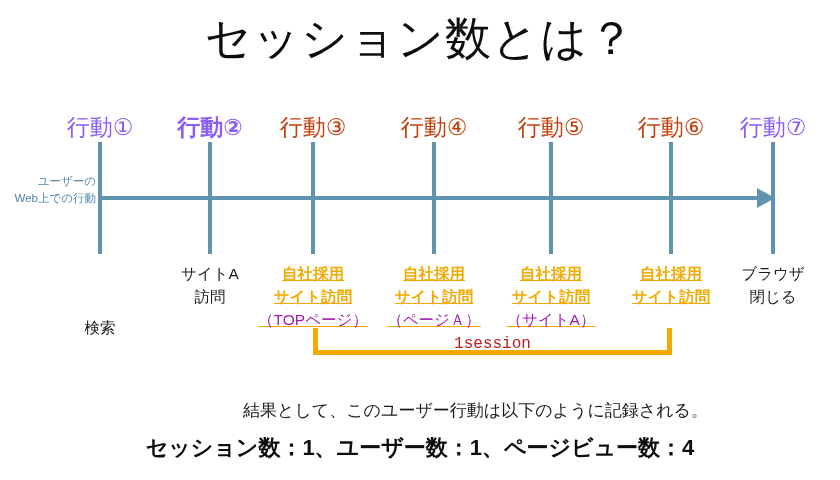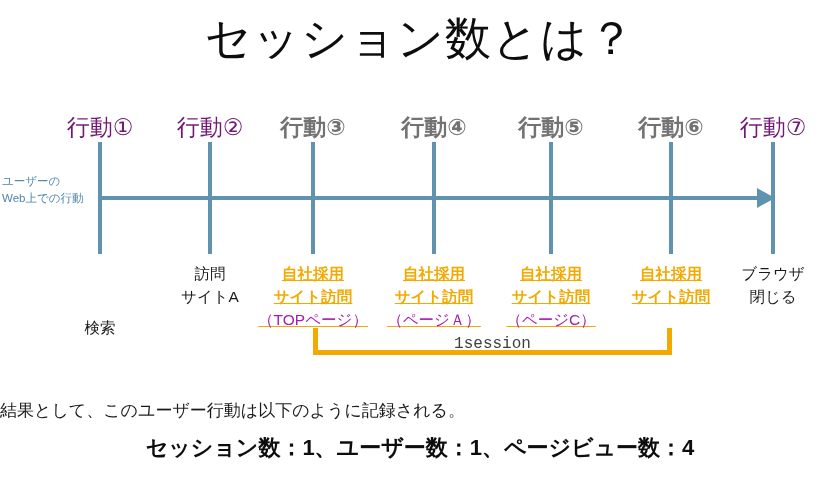--- a/index.html
+++ b/index.html
@@ -59,40 +59,40 @@
     border-bottom: 10px solid transparent;
     border-left: 18px solid #5f93b0;
   }
 
   
   #axis-caption {
     position: absolute;
     left: 2px;
     top: 173px;
     width: 94px;
-    text-align: left;
+    text-align: right;
     font-size: 11.5px;
     line-height: 17px;
     color: #4e86ab;
     white-space: nowrap;
   }
 
   
   .action-label {
     position: absolute;
     top: 112px;
     width: 150px;
     margin-left: -75px;
     text-align: center;
     font-size: 23px;
     line-height: 30px;
     white-space: nowrap;
   }
-  .action-label.normal { color: #701a75; }
-  .action-label.highlight { color: #737373; font-weight: bold; }
+  .action-label.normal { color: #8b5cf6; }
+  .action-label.highlight { color: #c2410c; font-weight: normal; }
 
   
   .event-desc {
     position: absolute;
     top: 262px;
     width: 160px;
     margin-left: -80px;
     text-align: center;
     font-size: 15.5px;
     line-height: 23px;
@@ -119,31 +119,31 @@
     box-sizing: border-box;
   }
   #bracket-label {
     position: absolute;
     left: 313px;
     top: 334px;
     width: 359px;
     text-align: center;
     font-size: 16px;
     line-height: 20px;
-    color: #404040;
+    color: #b91c1c;
     font-family: "Liberation Mono", "DejaVu Sans Mono", monospace;
   }
 
   
   #conclusion-line1 {
     position: absolute;
     left: 0;
     top: 398px;
     width: 708px;
-    text-align: left;
+    text-align: right;
     font-size: 17px;
     line-height: 26px;
     color: #1a1a1a;
     white-space: nowrap;
   }
   #conclusion-line2 {
     position: absolute;
     left: 0;
     top: 432px;
     width: 840px;
@@ -170,45 +170,45 @@
   <div id="axis"></div>
   <div id="axis-arrow"></div>
 
   <div id="marks">
       <div class="vline" style="left: 98px;"></div>
       <div class="action-label normal" style="left: 100px;">行動①</div>
       <div class="event-desc normal offset-one" style="left: 100px;">
         <div>検索</div>
       </div>
       <div class="vline" style="left: 208px;"></div>
-      <div class="action-label normal" style="left: 210px;">行動②</div>
+      <div class="action-label normal" style="left: 210px; font-weight: bold;">行動②</div>
       <div class="event-desc normal" style="left: 210px;">
+        <div>サイトA</div>
         <div>訪問</div>
-        <div>サイトA</div>
       </div>
       <div class="vline" style="left: 311px;"></div>
       <div class="action-label highlight" style="left: 313px;">行動③</div>
       <div class="event-desc highlight" style="left: 313px;">
         <div>自社採用</div>
         <div>サイト訪問</div>
         <div class="sub">（TOPページ）</div>
       </div>
       <div class="vline" style="left: 432px;"></div>
       <div class="action-label highlight" style="left: 434px;">行動④</div>
       <div class="event-desc highlight" style="left: 434px;">
         <div>自社採用</div>
         <div>サイト訪問</div>
         <div class="sub">（ページＡ）</div>
       </div>
       <div class="vline" style="left: 549px;"></div>
       <div class="action-label highlight" style="left: 551px;">行動⑤</div>
       <div class="event-desc highlight" style="left: 551px;">
         <div>自社採用</div>
         <div>サイト訪問</div>
-        <div class="sub">（ページC）</div>
+        <div class="sub">（サイトA）</div>
       </div>
       <div class="vline" style="left: 669px;"></div>
       <div class="action-label highlight" style="left: 671px;">行動⑥</div>
       <div class="event-desc highlight" style="left: 671px;">
         <div>自社採用</div>
         <div>サイト訪問</div>
       </div>
       <div class="vline" style="left: 771px;"></div>
       <div class="action-label normal" style="left: 773px;">行動⑦</div>
       <div class="event-desc normal" style="left: 773px;">

